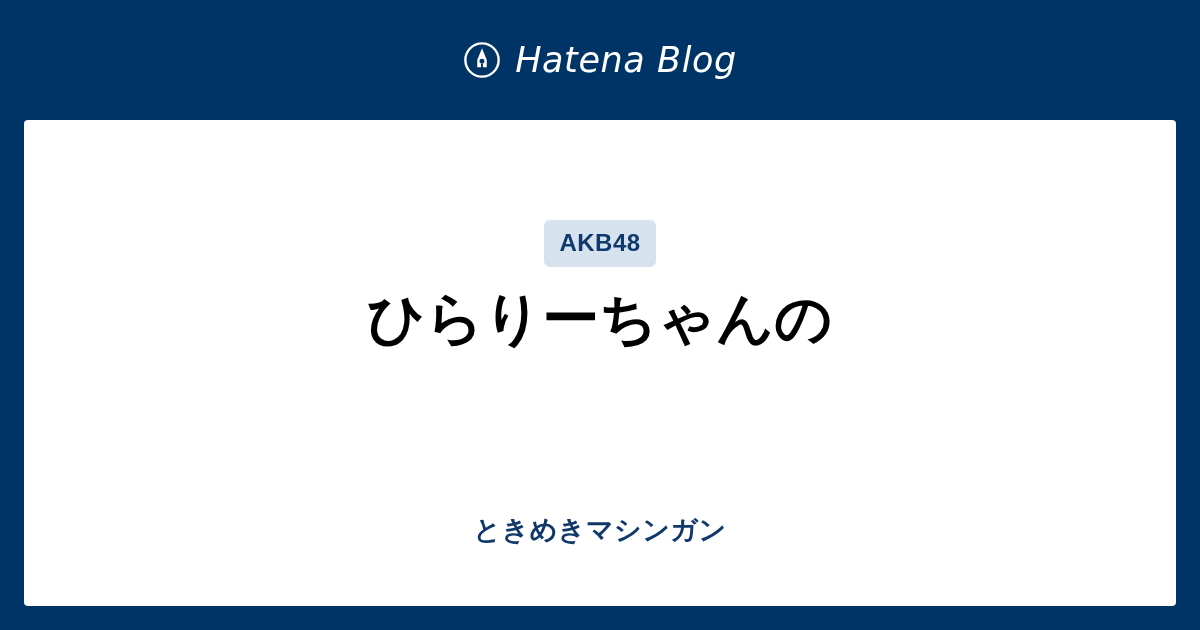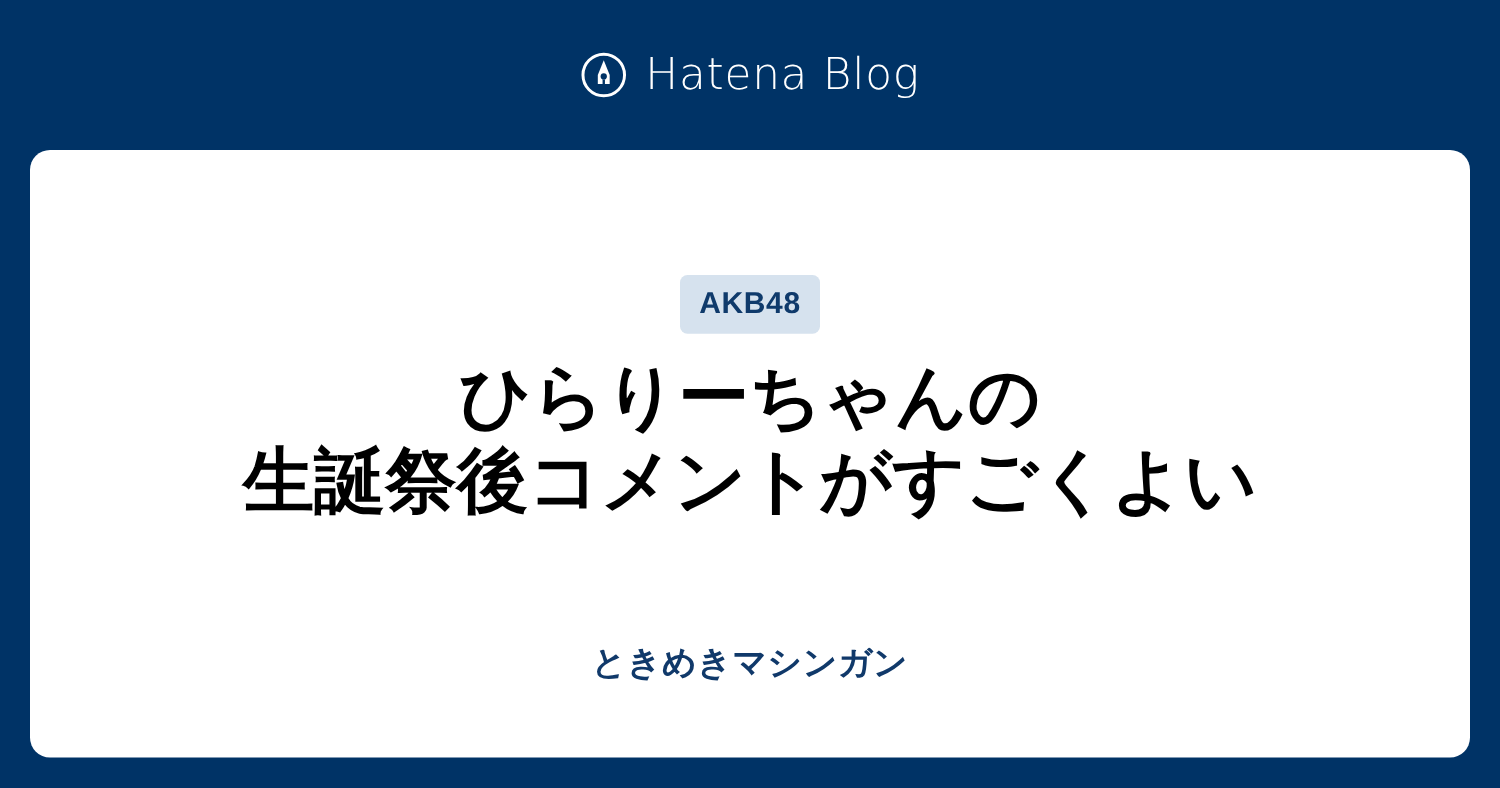--- a/index.html
+++ b/index.html
@@ -27,20 +27,21 @@
   .brand-header {
     position: absolute;
     top: 0;
     left: 0;
     width: 1200px;
     height: 120px;
     display: flex;
     align-items: center;
     justify-content: center;
     gap: 14px;
+    font-style: italic;
   }
 
   .brand-logo-icon {
     width: 38px;
     height: 38px;
     display: block;
     flex: 0 0 auto;
   }
 
   .brand-name {
@@ -54,21 +55,21 @@
   }
 
   
   .content-card {
     position: absolute;
     left: 24px;
     top: 120px;
     width: 1152px;
     height: 486px;
     background: #ffffff;
-    border-radius: 16px;
+    border-radius: 4px;
     box-sizing: border-box;
     display: flex;
     flex-direction: column;
     align-items: center;
   }
 
   .category-tag {
     margin-top: 100px;
     display: inline-block;
     background: #d6e2ee;
@@ -126,20 +127,19 @@
     </span>
     <span class="brand-name">Hatena Blog</span>
   </div>
 
   <div class="content-card">
 
     <span class="category-tag">AKB48</span>
 
     <h1 class="entry-title">
       <span class="title-line">ひらりーちゃんの</span>
-      <span class="title-line">生誕祭後コメントがすごくよい</span>
     </h1>
 
     <div class="blog-name">ときめきマシンガン</div>
 
   </div>
 
 </div>
 
 </body></html>

